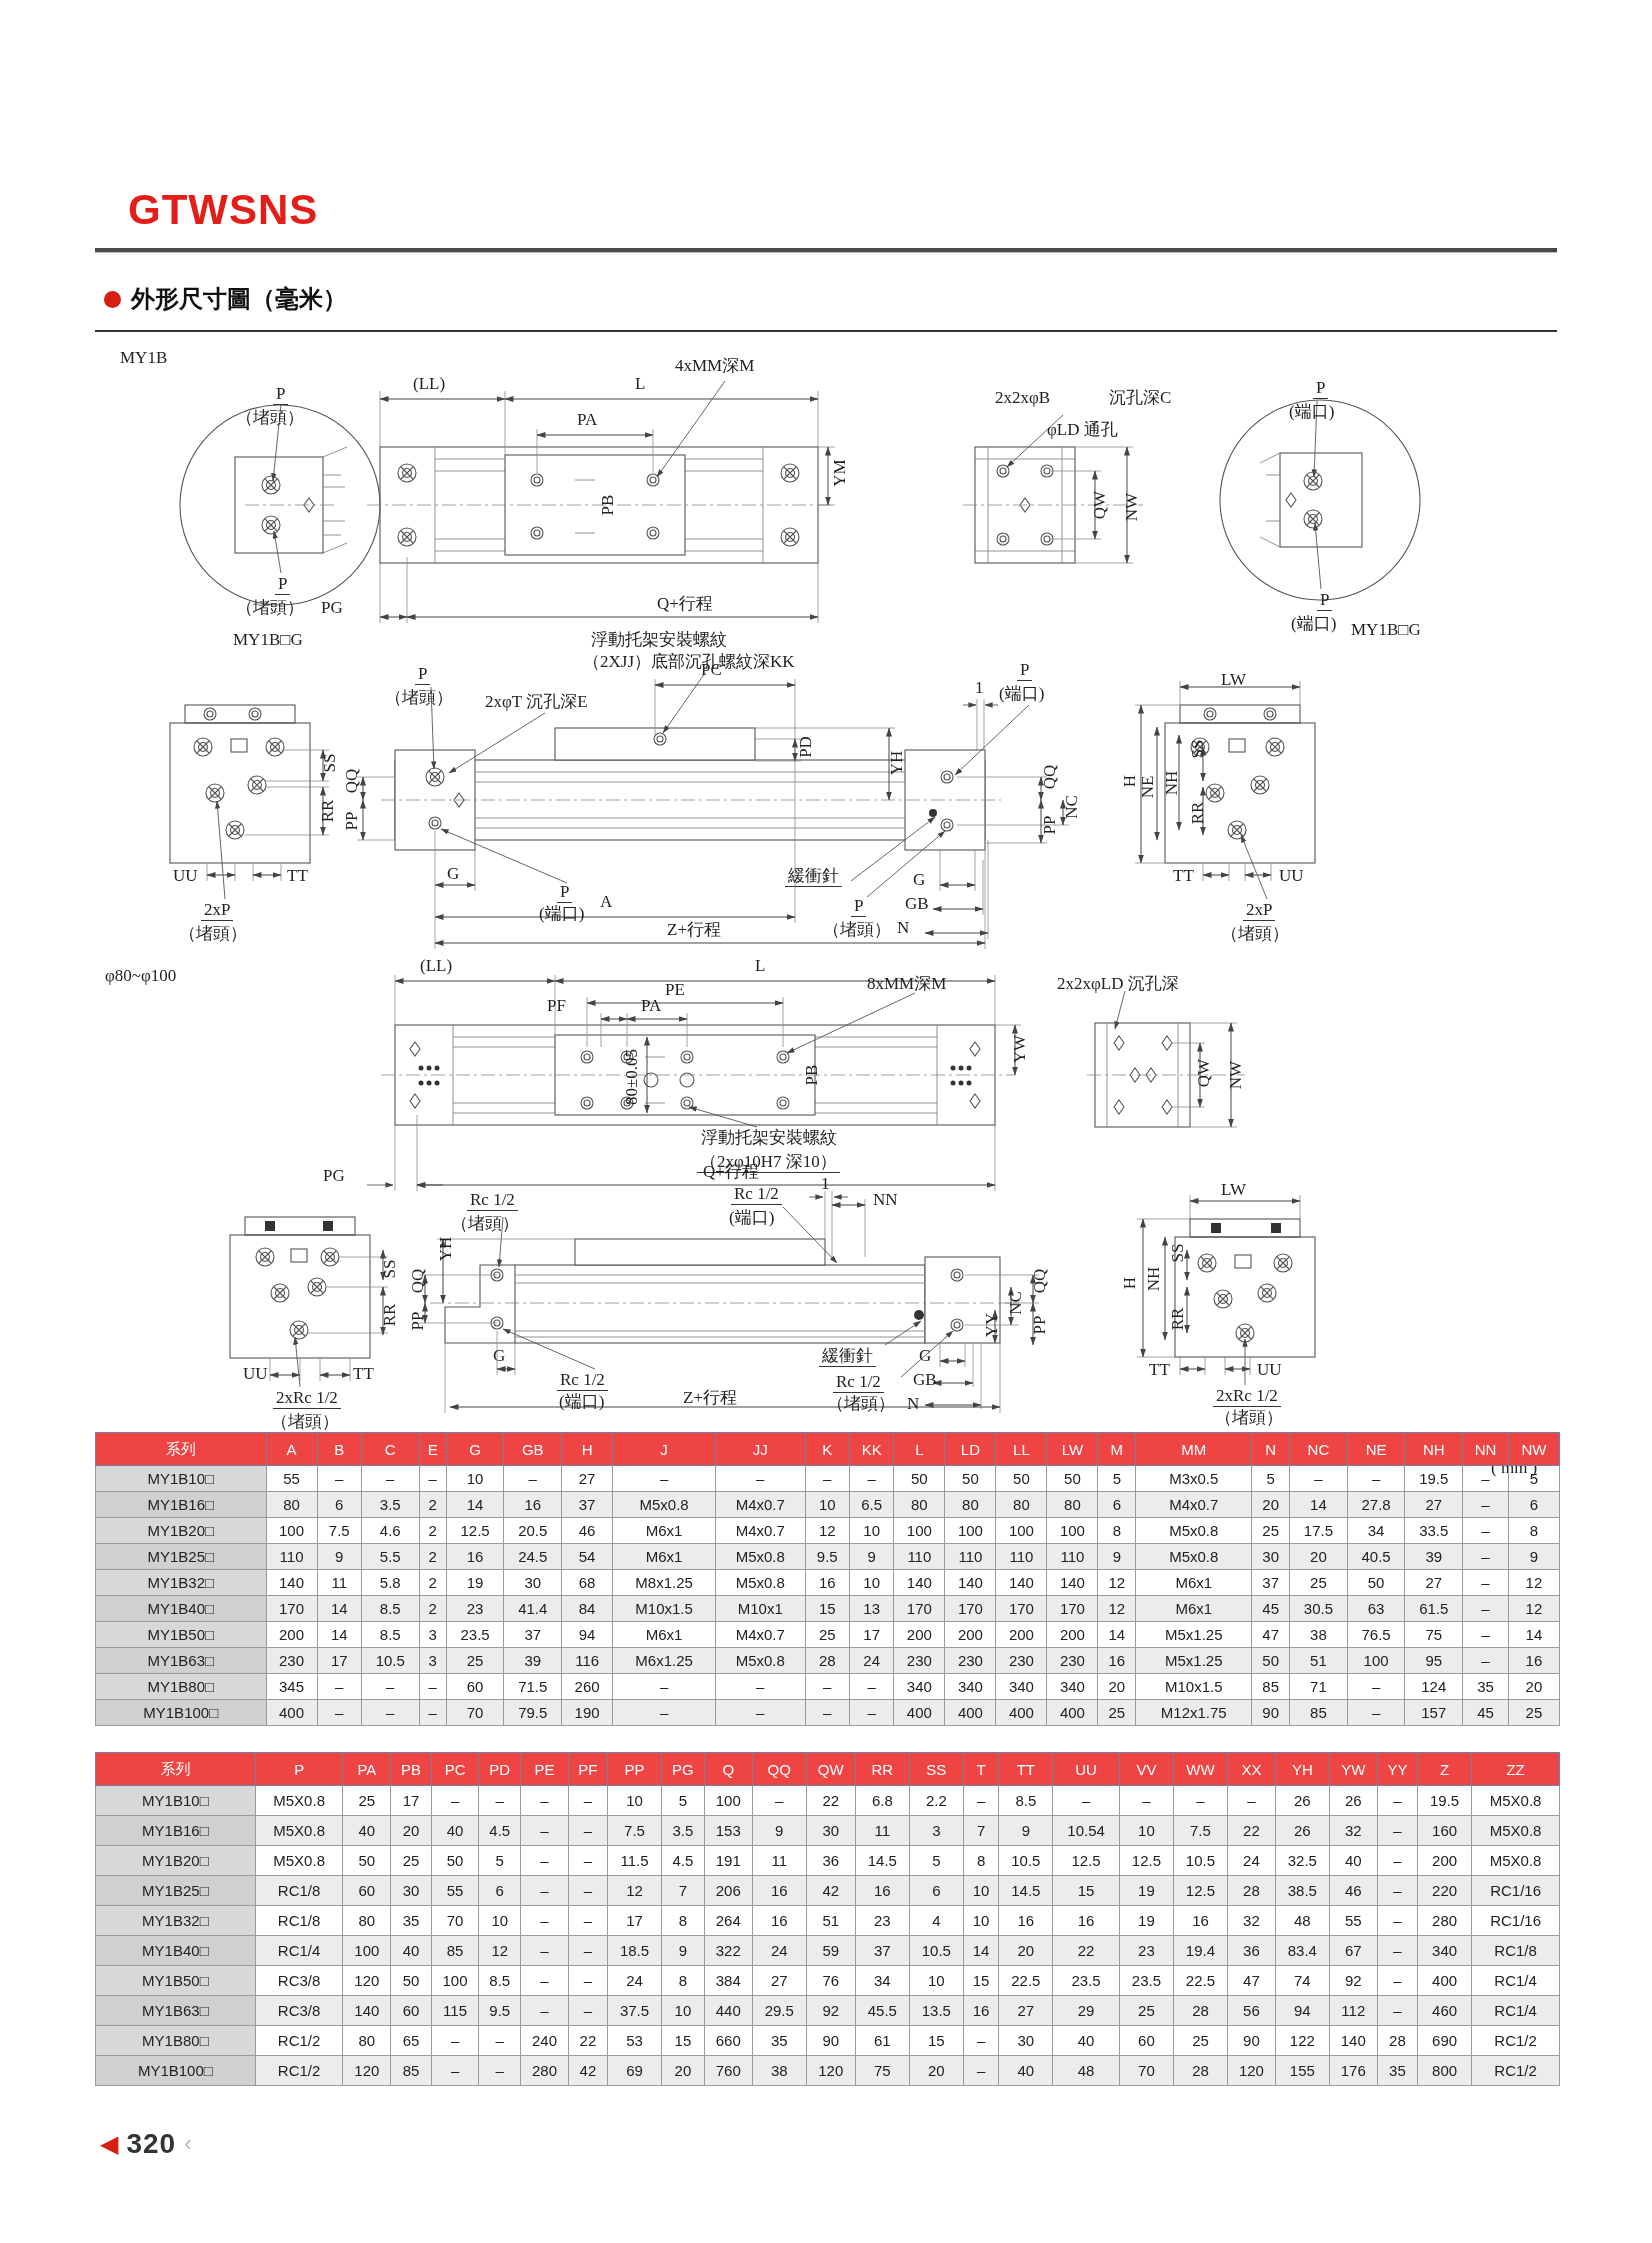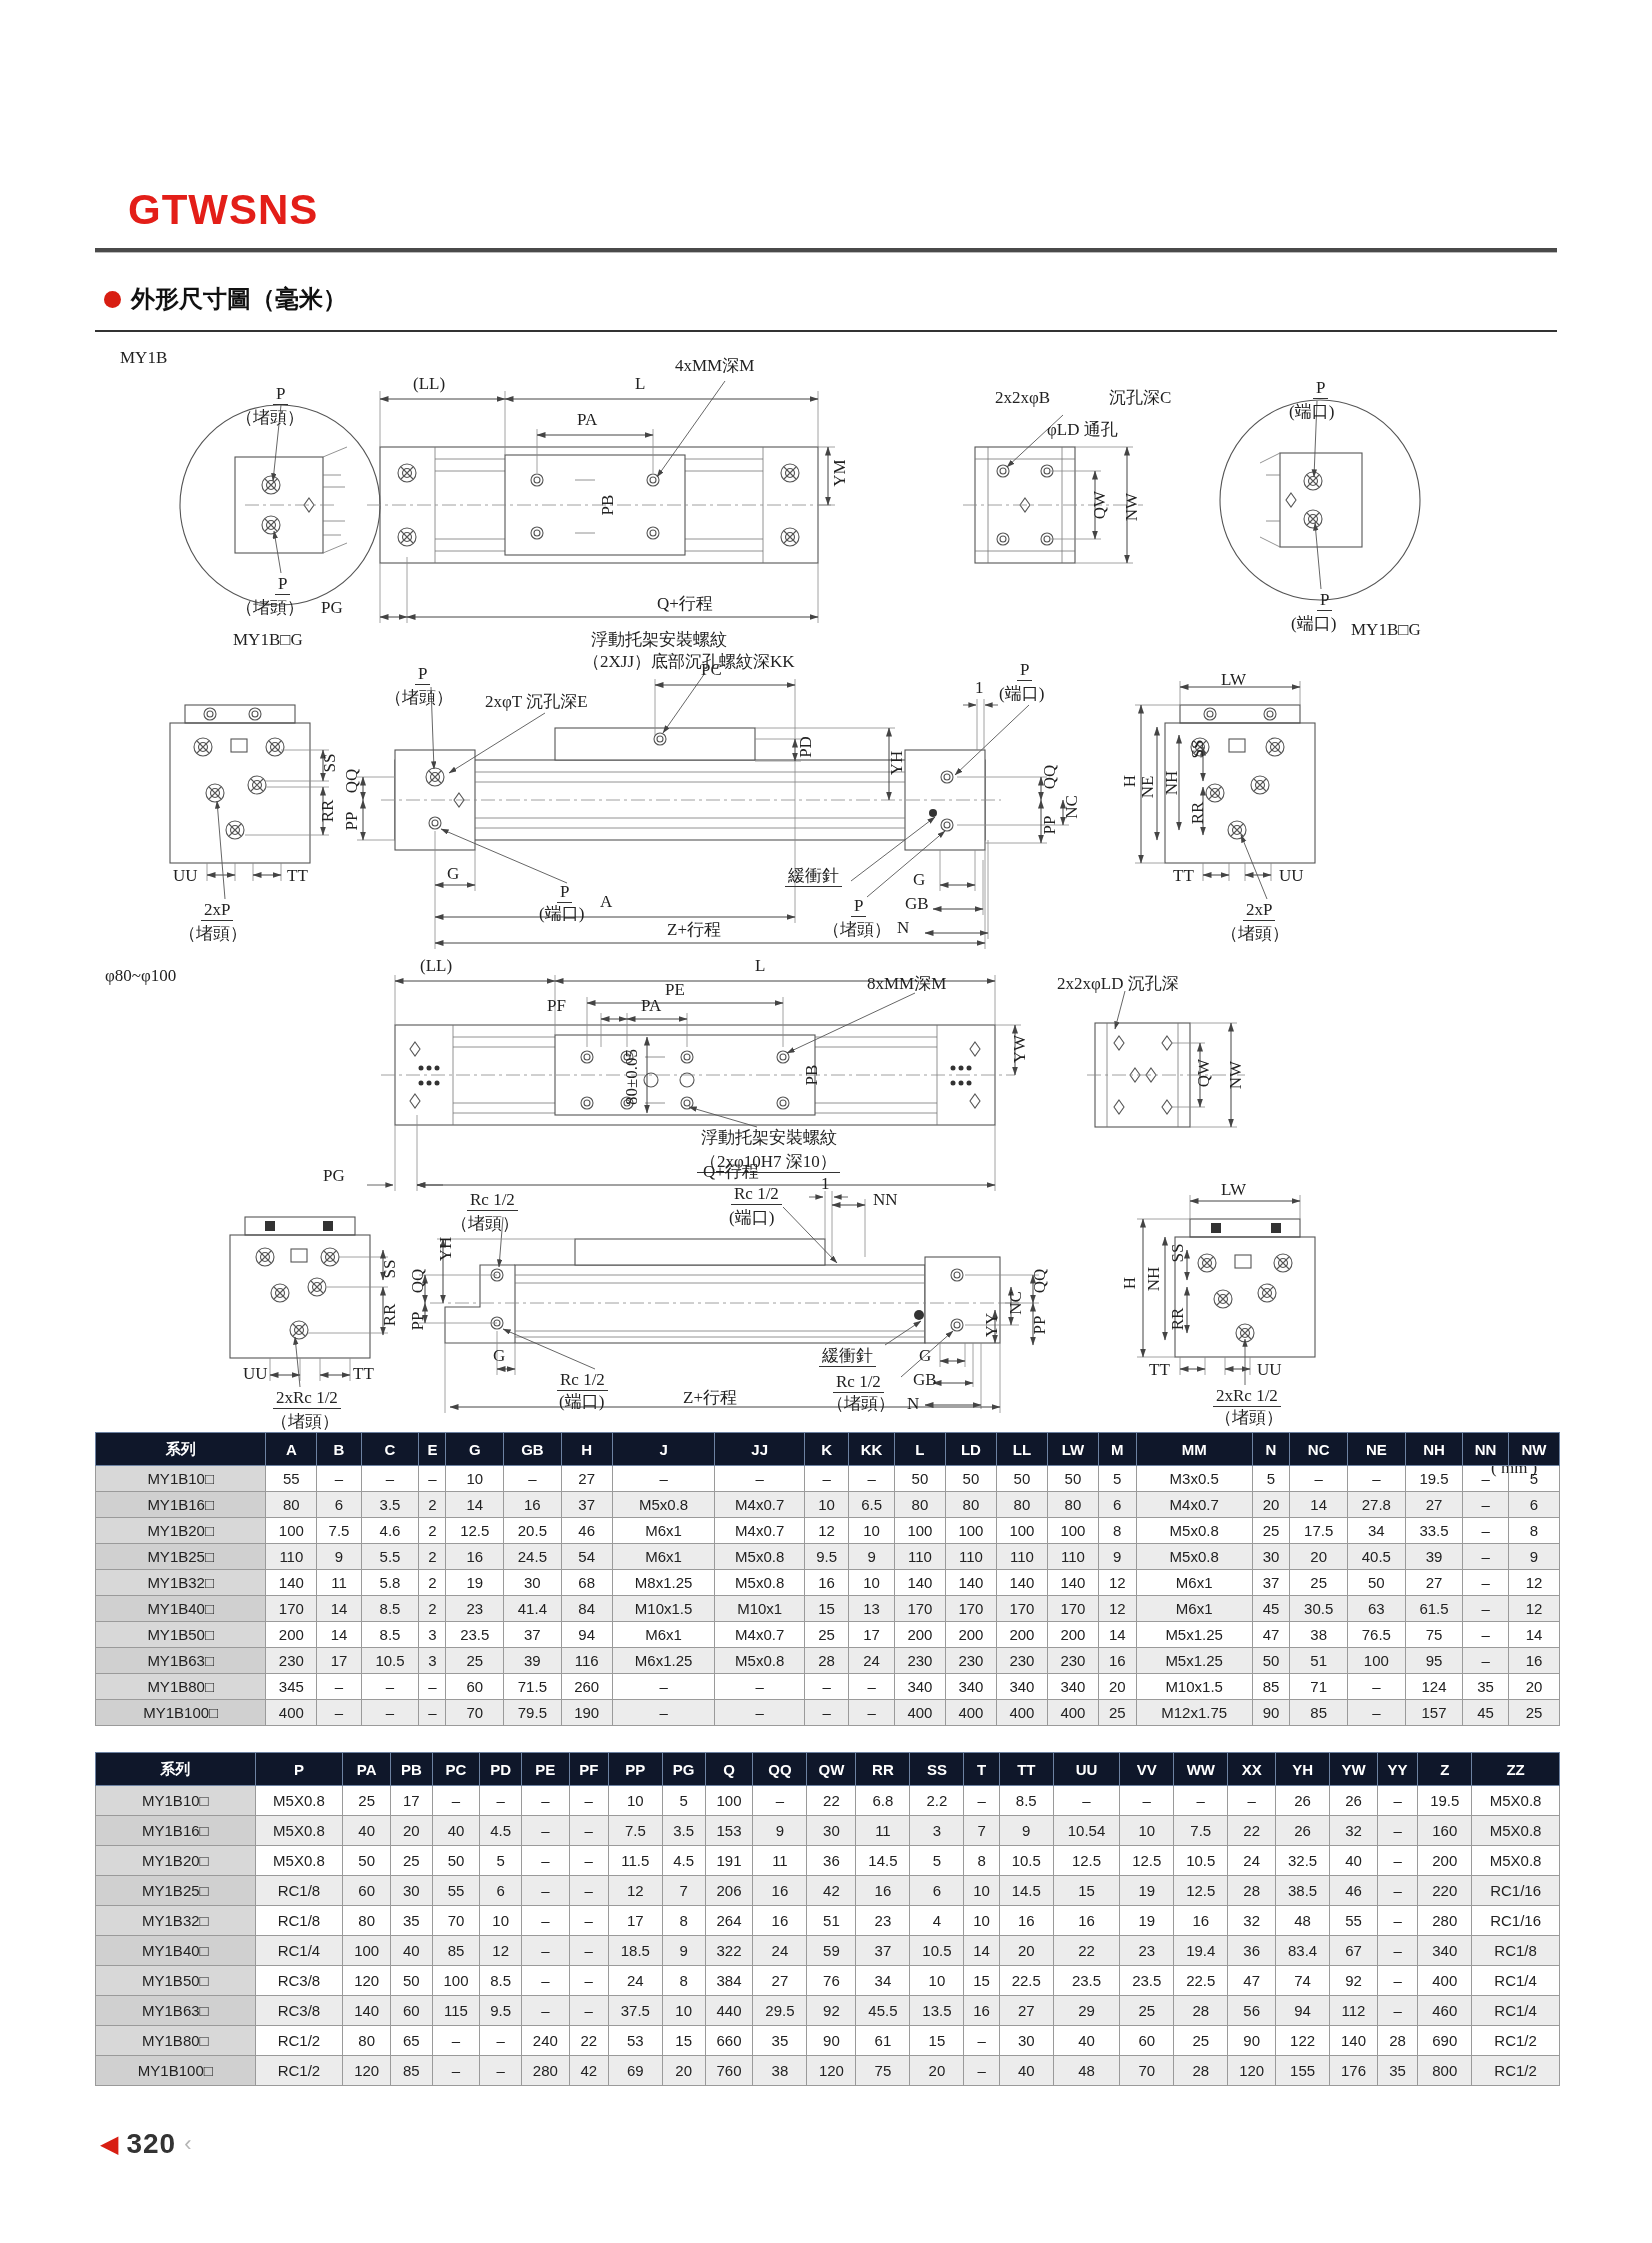--- a/index.html
+++ b/index.html
@@ -26,21 +26,21 @@
   svg .ldr{stroke:#555;stroke-width:.9;fill:none;marker-end:url(#ar);}
   svg .f{fill:#333;stroke:none;}
   #dlabels{position:absolute;left:0;top:0;width:100%;height:100%;font-family:Liberation Serif, serif;}
   .dlbl{position:absolute;font-size:17px;color:#222;white-space:nowrap;line-height:1;}
   .dlbl.rot{transform:translate(-50%,-50%) rotate(-90deg);}
   .dlbl.und{border-bottom:1.6px solid #333;padding:0 3px 2px;}
   
   .twrap{position:absolute;left:95px;width:1465px;}
   #t1wrap{top:1432px;} #t2wrap{top:1752px;}
   table.dim-table{border-collapse:collapse;width:100%;table-layout:auto;font-size:15px;border:1px solid #5d5d5d;}
-  table.dim-table th{background:#0f172a;color:#fff;font-weight:bold;border:1px solid #6d82a2;height:30px;padding:1px 3px;text-align:center;}
+  table.dim-table th{background:#ef4444;color:#fff;font-weight:normal;border:1px solid #6d82a2;height:30px;padding:1px 3px;text-align:center;}
   table.dim-table td{border:1px solid #9a9a9a;text-align:center;padding:0 3px;color:#222;}
   #t1wrap td{height:25px;} #t2wrap td{height:29px;}
   table.dim-table td.series{background:#d8d8d8;min-width:100px;}
   table.dim-table tbody tr:nth-child(even) td{background:#ececec;}
   table.dim-table tbody tr:nth-child(even) td.series{background:#d0d0d0;}
   
   #footer{position:absolute;left:100px;top:2128px;display:flex;align-items:center;gap:8px;font-size:28px;}
   #footer .tri{color:#d81e12;font-size:24px;}
   #footer .pg{color:#333;font-weight:bold;letter-spacing:1px;}
   #footer .tick{color:#b5b5b5;font-size:22px;}

